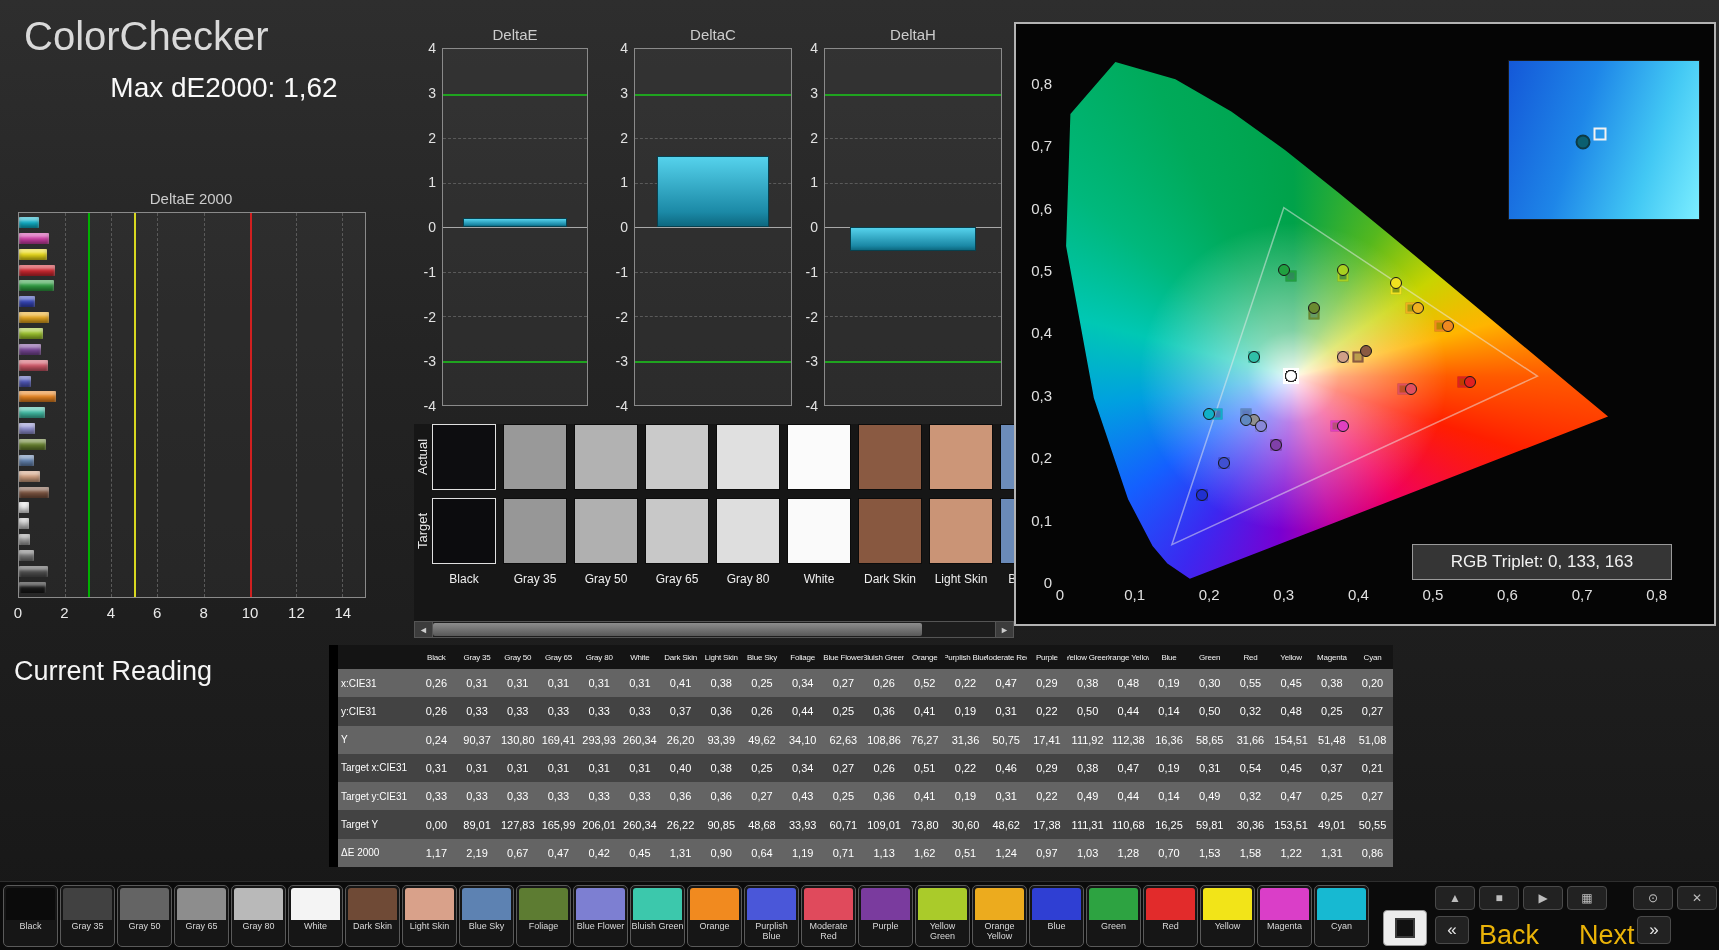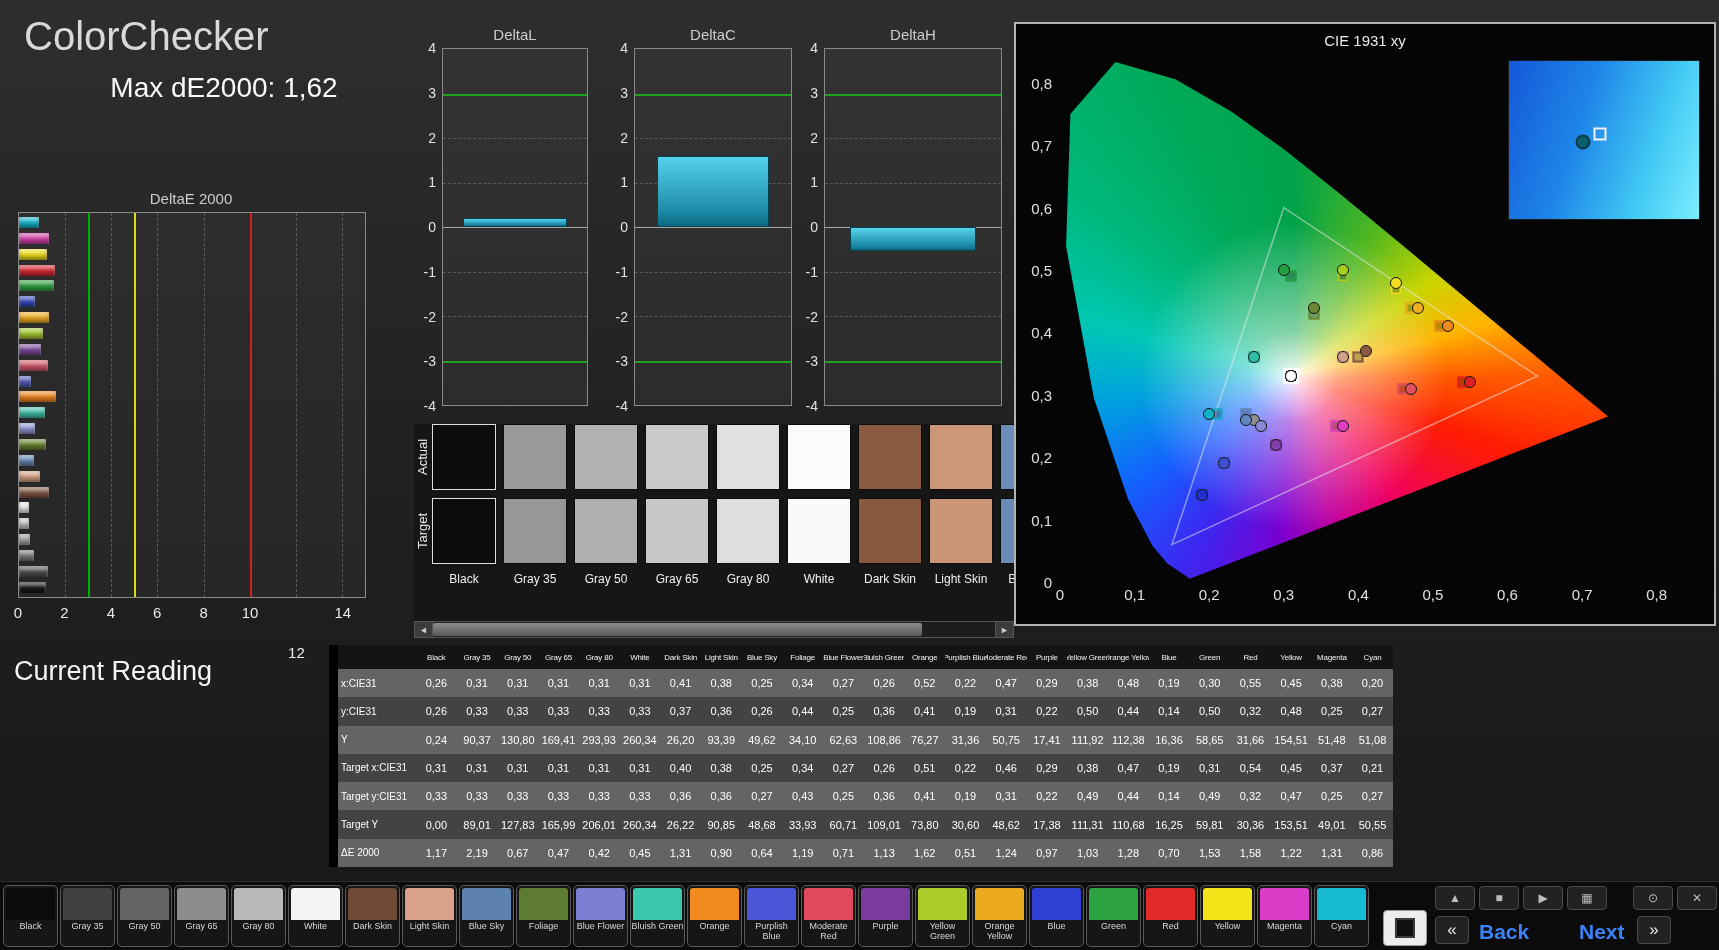--- a/index.html
+++ b/index.html
@@ -122,21 +122,21 @@
   #display-btn{position:absolute;left:0;top:26px;width:44px;height:36px;background:#ededed;border:1px solid #999;
                border-radius:4px;display:flex;align-items:center;justify-content:center;box-sizing:border-box;}
   #display-btn .sq{width:16px;height:16px;background:#111;border:2px solid #3a3a3a;}
   #ctl-icons{position:absolute;left:52px;top:2px;right:0;height:26px;}
   .ctl-btn{position:absolute;top:0;width:40px;height:24px;background:#222;border:1px solid #4a4a4a;border-radius:4px;
            color:#bdbdbd;font-size:12px;display:flex;align-items:center;justify-content:center;box-sizing:border-box;}
   .nav-btn{position:absolute;top:32px;width:34px;height:28px;background:#222;border:1px solid #4a4a4a;border-radius:4px;
            color:#e8e8e8;font-size:17px;display:flex;align-items:center;justify-content:center;box-sizing:border-box;}
   #back-chevron{left:52px;}
   #next-chevron{left:254px;}
-  .nav-label{position:absolute;top:36px;font-size:21px;color:#3b82f6;font-weight:bold;}
+  .nav-label{position:absolute;top:36px;font-size:27px;color:#eab308;}
   #back-label{left:96px;}
   #next-label{left:196px;}
 </style>
 </head>
 <body>
 
 <div id="root">
 
   <div id="header">
     <div id="page-title">ColorChecker</div>
@@ -230,27 +230,27 @@
           </div>
         </div>
       </div>
     <div id="deltae-xlabels">
         <span class="xtick" style="left: 0%;">0</span>
         <span class="xtick" style="left: 13.3333%;">2</span>
         <span class="xtick" style="left: 26.6667%;">4</span>
         <span class="xtick" style="left: 40%;">6</span>
         <span class="xtick" style="left: 53.3333%;">8</span>
         <span class="xtick" style="left: 66.6667%;">10</span>
-        <span class="xtick" style="left: 80%; margin-top: 40px;">12</span>
+        <span class="xtick" style="left: 80%;">12</span>
         <span class="xtick" style="left: 93.3333%;">14</span>
       </div>
   </div>
 
   <div class="dpanel" id="dpanel-0">
-      <div class="dtitle">DeltaL</div>
+      <div class="dtitle">DeltaE</div>
       <div class="dticks">
         <div class="dtick" style="top: 0%;">4</div>
         <div class="dtick" style="top: 12.5%;">3</div>
         <div class="dtick" style="top: 25%;">2</div>
         <div class="dtick" style="top: 37.5%;">1</div>
         <div class="dtick" style="top: 50%;">0</div>
         <div class="dtick" style="top: 62.5%;">-1</div>
         <div class="dtick" style="top: 75%;">-2</div>
         <div class="dtick" style="top: 87.5%;">-3</div>
         <div class="dtick" style="top: 100%;">-4</div>
@@ -356,21 +356,20 @@
       <div class="scroll-track">
         <div id="strip-thumb" style="left: 0%; width: 87%;"></div>
       </div>
       <div class="scroll-btn right">►</div>
     </div>
   <div class="rot-label" style="top: 0px; height: 66px;">Actual</div>
       <div class="rot-label" style="top: 74px; height: 66px;">Target</div>
     </div>
 
   <div id="cie-panel">
-    <div id="cie-title">CIE 1931 xy</div>
     <div id="cie-yticks">
         <div class="cie-ytick" style="top: 4.7619%;">0,8</div>
         <div class="cie-ytick" style="top: 16.6667%;">0,7</div>
         <div class="cie-ytick" style="top: 28.5714%;">0,6</div>
         <div class="cie-ytick" style="top: 40.4762%;">0,5</div>
         <div class="cie-ytick" style="top: 52.381%;">0,4</div>
         <div class="cie-ytick" style="top: 64.2857%;">0,3</div>
         <div class="cie-ytick" style="top: 76.1905%;">0,2</div>
         <div class="cie-ytick" style="top: 88.0952%;">0,1</div>
         <div class="cie-ytick" style="top: 100%;">0</div>
@@ -437,20 +436,21 @@
         <div class="mcircle" style="left: 35.2941%; top: 40.4762%; background-color: rgb(32, 160, 64);"></div>
         <div class="mcircle" style="left: 64.7059%; top: 61.9048%; background-color: rgb(224, 32, 32);"></div>
         <div class="mcircle" style="left: 52.9412%; top: 42.8571%; background-color: rgb(240, 224, 32);"></div>
         <div class="mcircle" style="left: 44.7059%; top: 70.2381%; background-color: rgb(224, 64, 192);"></div>
         <div class="mcircle" style="left: 23.5294%; top: 67.8571%; background-color: rgb(16, 176, 200);"></div>
       </div>
     <div id="cie-inset">
       <div id="inset-circle"></div>
       <div id="inset-square"></div>
     </div>
+    <div id="rgb-box">RGB Triplet: 0, 133, 163</div>
   </div>
 
   <div id="current-reading">
     <div id="cr-title">Current Reading</div>
   </div>
 
   <div id="table-panel">
       <div class="t-row header">
         <div class="t-gutter"></div>
         <div class="t-label head"></div>

